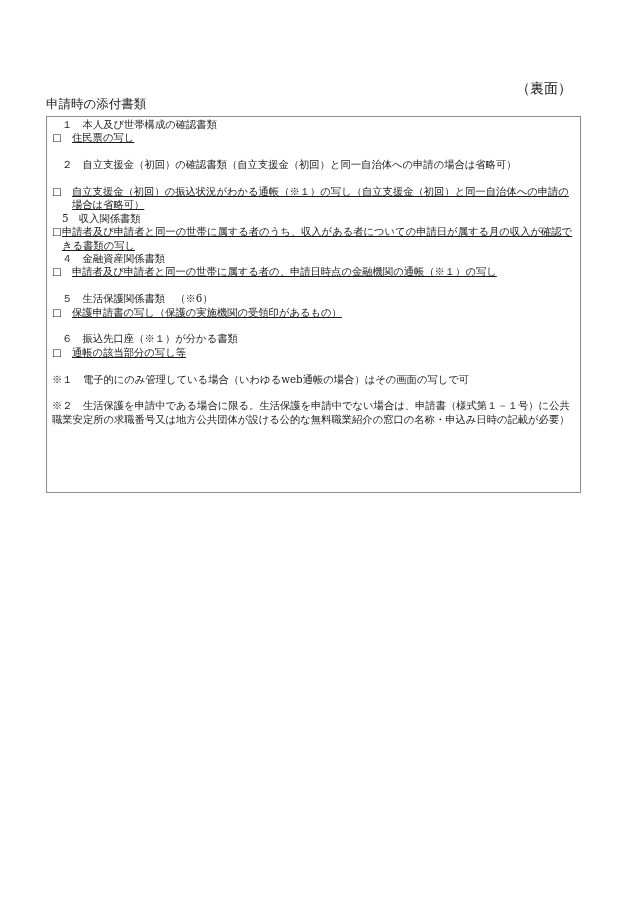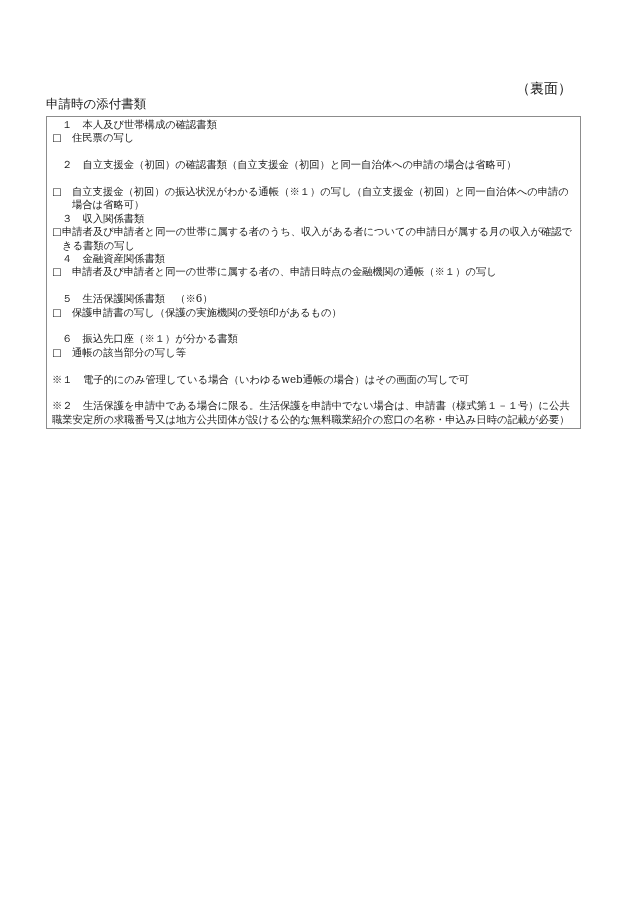--- a/index.html
+++ b/index.html
@@ -12,33 +12,33 @@
     position: absolute; top: 80px; right: 58px;
     font-size: 14px; letter-spacing: 0px;
   }
   .section-title {
     position: absolute; top: 96px; left: 46px;
     font-size: 12.5px;
     text-align: right;
   }
   .box {
     position: absolute; left: 46px; top: 116px;
-    width: 535px; height: 313px;
+    width: 535px; height: 377px;
     border: 1px solid #8c8c8c;
     box-sizing: border-box;
     padding: 1px 4px 0 5px;
     font-size: 10.3px;
     line-height: 13.4px;
   }
   .line { white-space: nowrap; display: block; }
   .heading { padding-left: 10px; }
   .sub { padding-left: 29px; }
   .check-row { display: flex; }
   .check { width: 20px; flex: 0 0 20px; }
-  .check-text { flex: 1; }
+  .check-text { flex: 1; text-decoration: underline; }
   .blank { height: 13.4px; }
   .note { display: block; }
 </style>
 </head>
 <body>
 
 <div class="page-side">（裏面）</div>
 <div class="section-title">申請時の添付書類</div>
 
 <div class="box">
@@ -50,21 +50,21 @@
   </div>
   <div class="blank"></div>
 
   <span class="line heading">２　自立支援金（初回）の確認書類（自立支援金（初回）と同一自治体への申請の場合は省略可）</span>
   <div class="blank"></div>
   <div class="check-row">
     <span class="check">□</span>
     <span class="check-text">自立支援金（初回）の振込状況がわかる通帳（※１）の写し（自立支援金（初回）と同一自治体への申請の場合は省略可）</span>
   </div>
 
-  <span class="line heading">３　収入関係書類</span>
+  <span class="line heading">5　収入関係書類</span>
   <div class="check-row">
     <span class="check">□</span>
     <span class="check-text" style="margin-left:-10px">申請者及び申請者と同一の世帯に属する者のうち、収入がある者についての申請日が属する月の収入が確認できる書類の写し</span>
   </div>
 
   <span class="line heading">４　金融資産関係書類</span>
   <div class="check-row">
     <span class="check">□</span>
     <span class="check-text">申請者及び申請者と同一の世帯に属する者の、申請日時点の金融機関の通帳（※１）の写し</span>
   </div>

